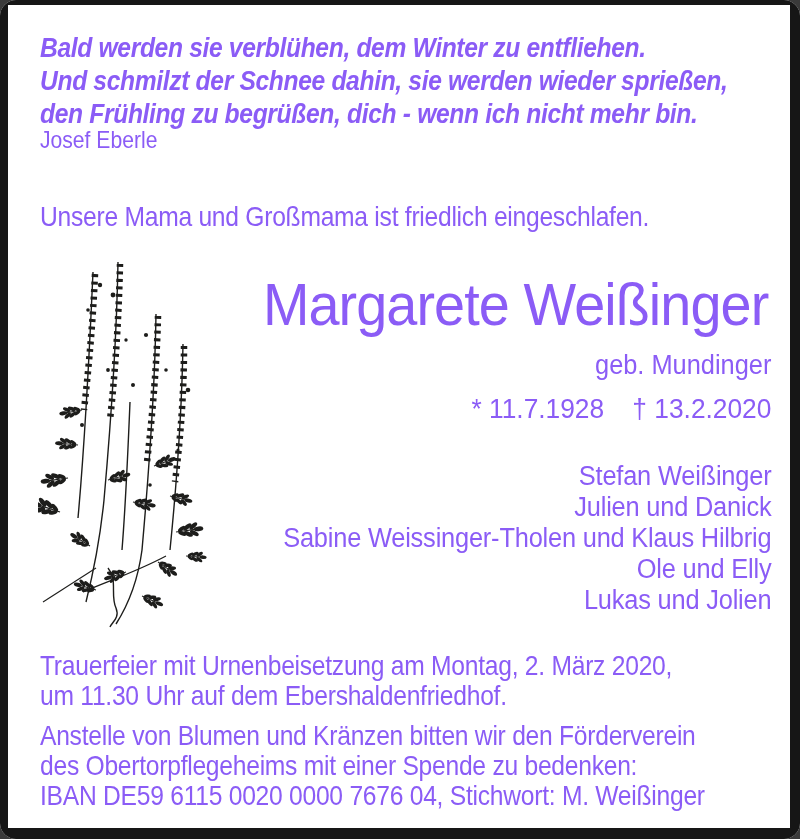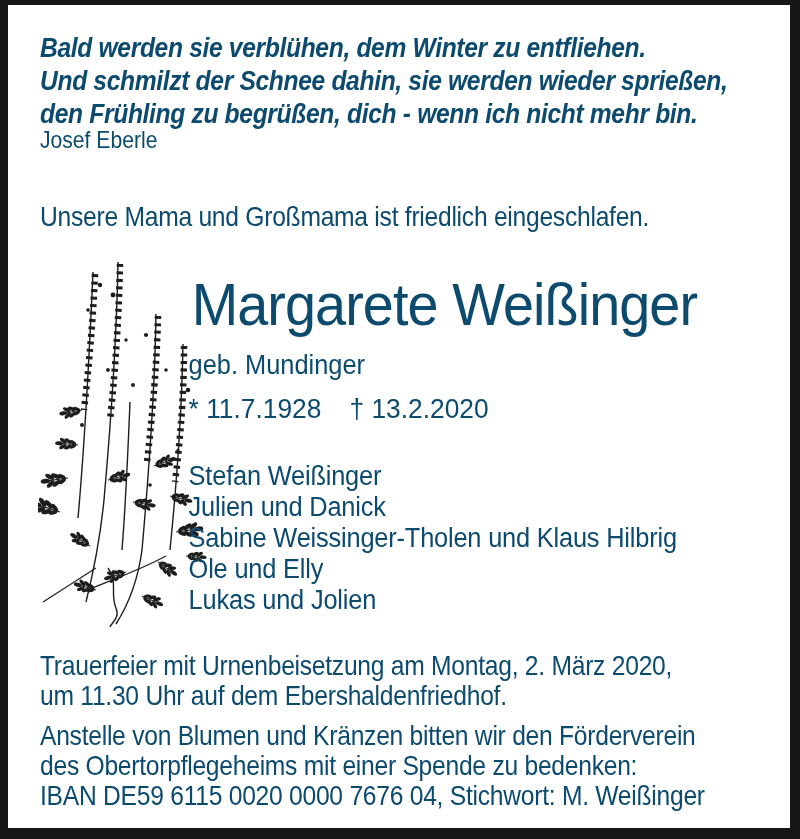--- a/index.html
+++ b/index.html
@@ -2,22 +2,23 @@
 <html lang="de"><head>
 <meta charset="utf-8">
 <title>Traueranzeige</title>
 <style>
   html,body{margin:0;padding:0;background:#3a3a3a;}
   .canvas{
     position:relative;
     width:800px;height:839px;
     background:#ffffff;
     font-family:"Liberation Sans", sans-serif;
-    color:#0c4a6e;
+    color:#8b5cf6;
     overflow:hidden;
+    border-radius:16px;
   }
   
   .frame{
     position:absolute;inset:0;
     border-style:solid;border-color:#161616;
     border-width:5px 10px 11px 8px;
     box-sizing:border-box;
     pointer-events:none;
   }
   .blk{position:absolute;white-space:nowrap;}
@@ -37,21 +38,21 @@
   .intro{
     left:40px;top:201px;
     font-size:28px;line-height:32px;
     letter-spacing:-0.3px;
   }
   .illustration{
     position:absolute;left:38px;top:250px;width:172px;height:380px;
   }
   .memorial{
     position:absolute;left:170px;top:0;width:620px;height:829px;
-    text-align:left;pointer-events:none;
+    text-align:right;pointer-events:none;
   }
   .memorial .blk{left:0;width:620px;}
   .deceased-name{
     top:271px;
     font-size:60px;line-height:68px;
     letter-spacing:-1px;
     transform:scaleX(0.93);transform-origin:center top;
   }
   .maiden{
     top:349px;

